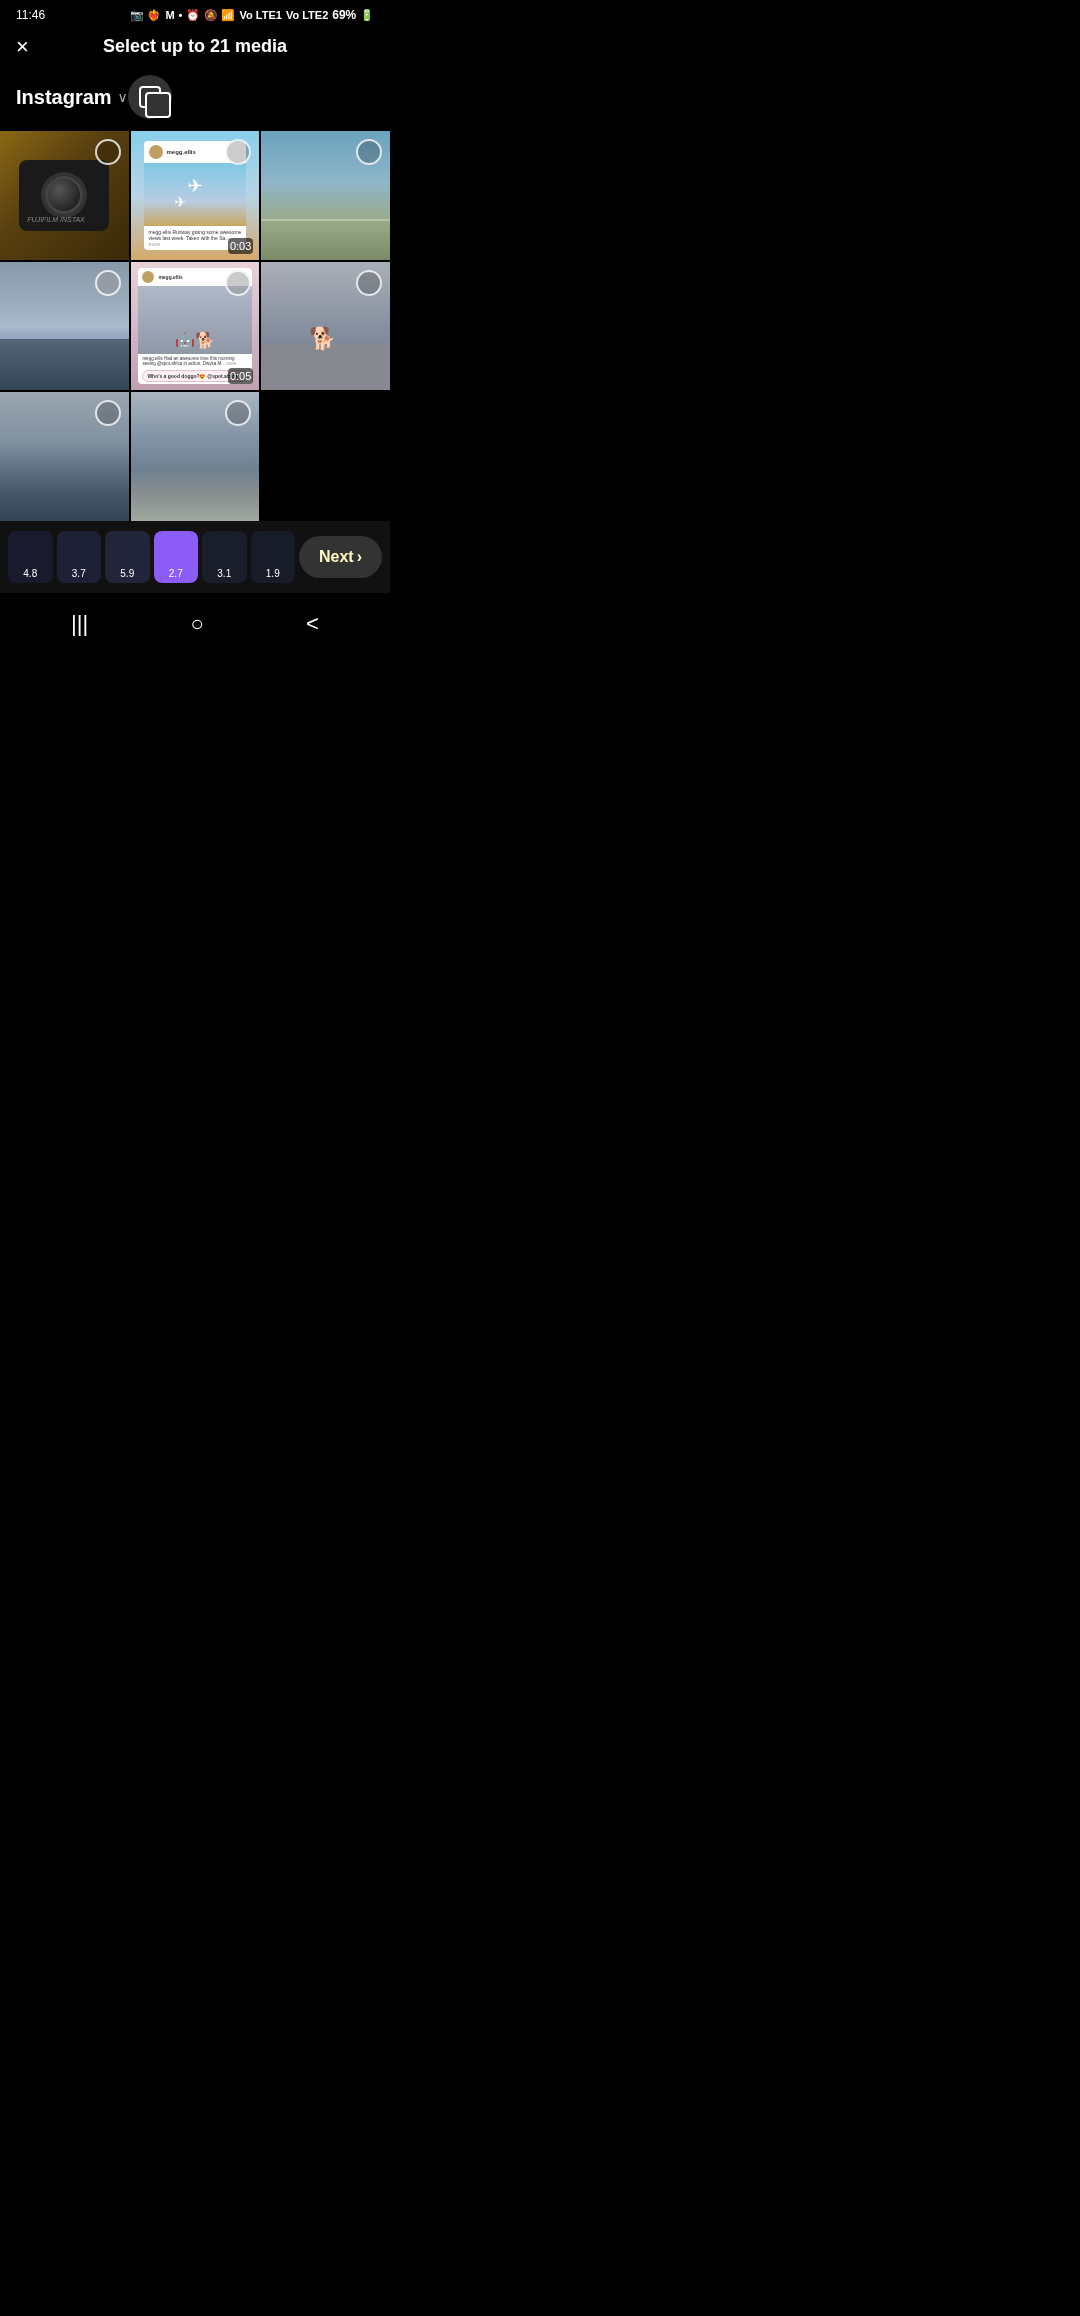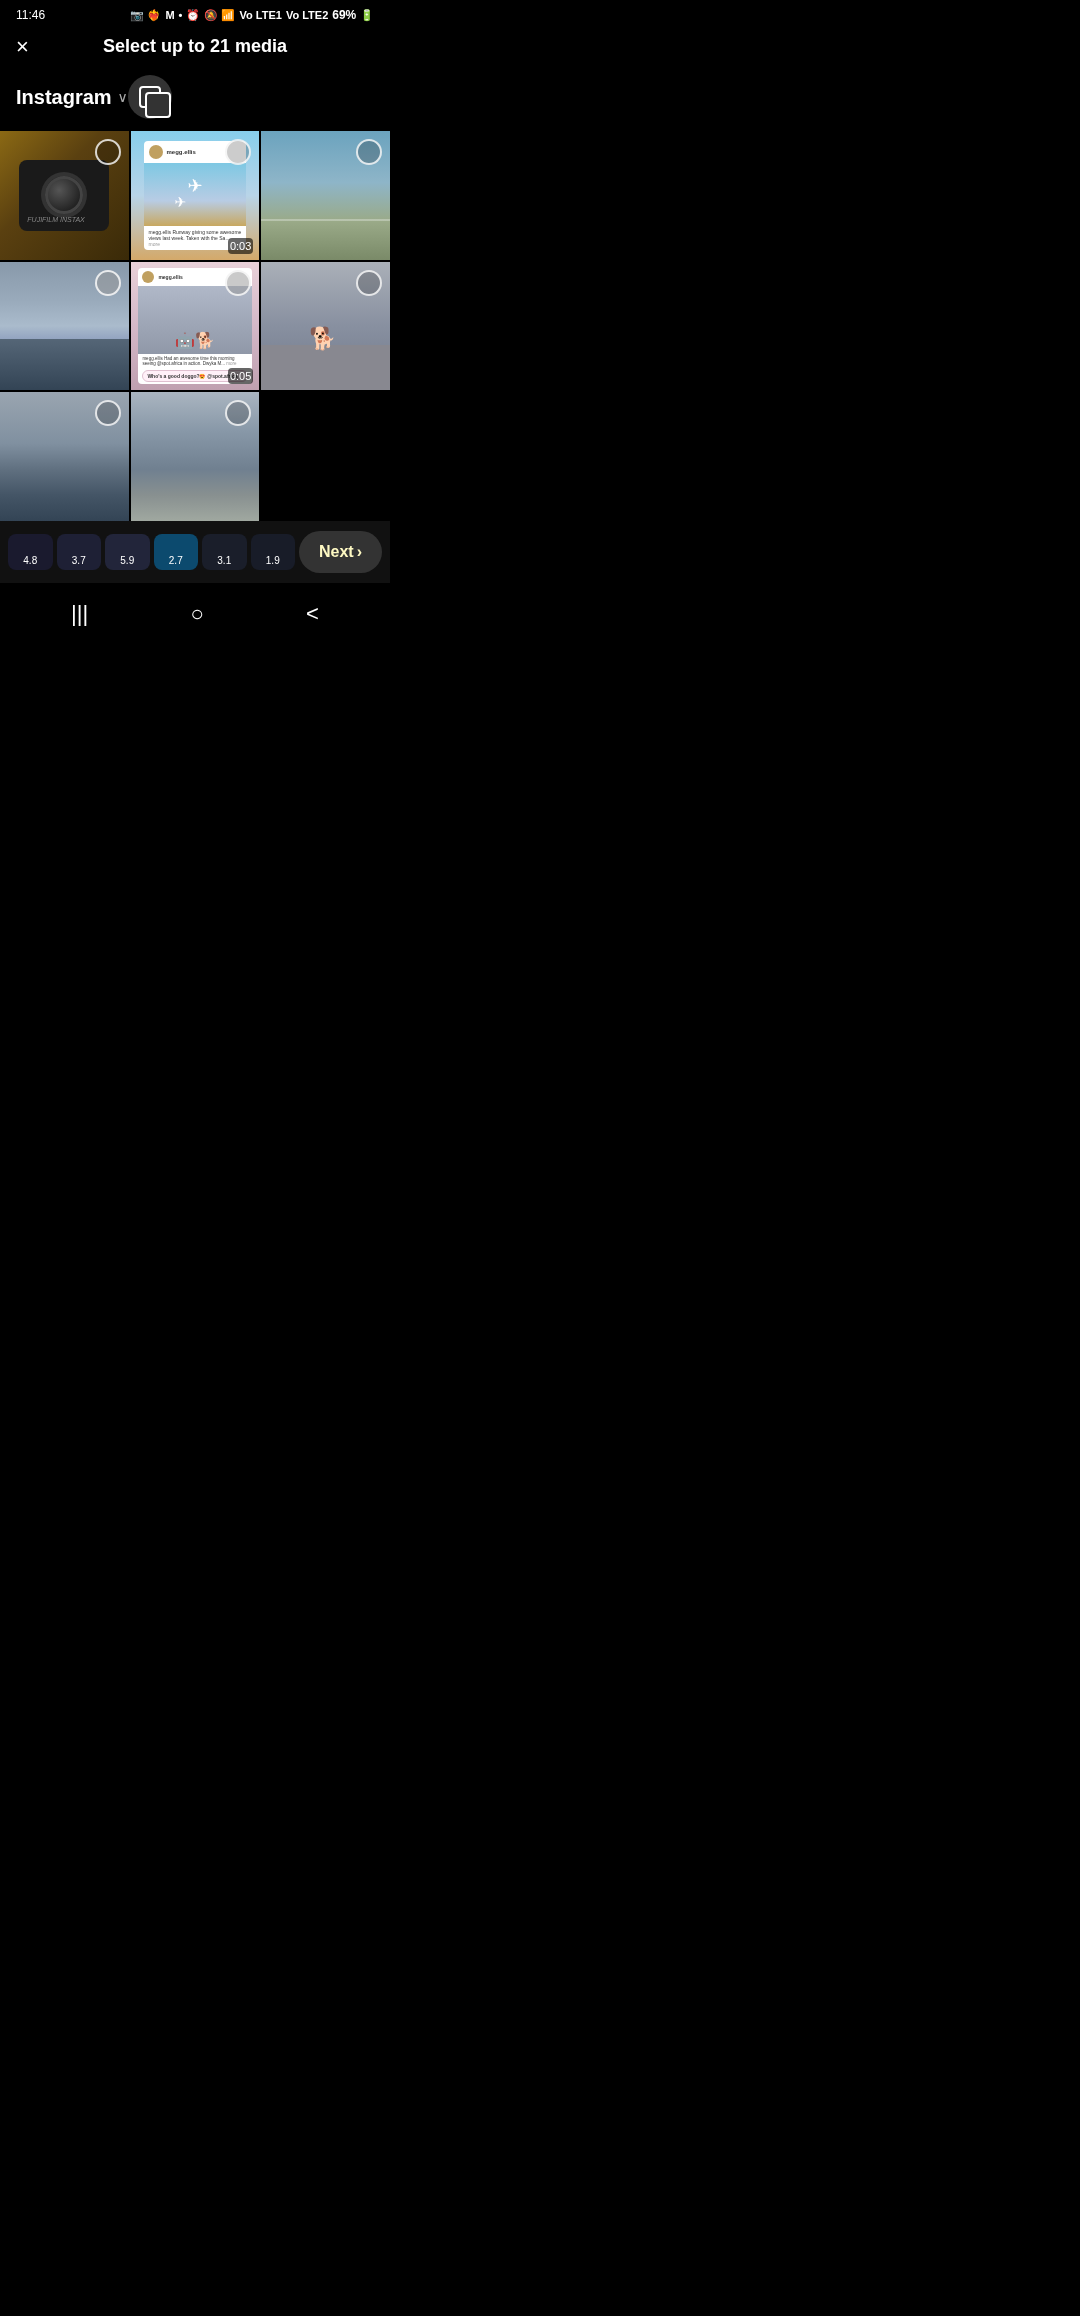--- a/index.html
+++ b/index.html
@@ -396,21 +396,21 @@
     
     .bottom-tray {
       background: #111;
       display: flex;
       align-items: center;
       padding: 10px 8px;
       gap: 4px;
     }
     .tray-thumb {
       flex: 1;
-      height: 36px;
+      height: 52px;
       background: #2a2a2a;
       border-radius: 8px;
       display: flex;
       align-items: flex-end;
       justify-content: center;
       padding-bottom: 4px;
       position: relative;
       overflow: hidden;
     }
     .tray-label {
@@ -580,21 +580,21 @@
 <div class="bottom-tray">
   <div class="tray-thumb" style="background:#1a1a2e;">
     <span class="tray-label">4.8</span>
   </div>
   <div class="tray-thumb" style="background:#1e2035;">
     <span class="tray-label">3.7</span>
   </div>
   <div class="tray-thumb" style="background:#22253a;">
     <span class="tray-label">5.9</span>
   </div>
-  <div class="tray-thumb" style="background:#0c4a6e;">
+  <div class="tray-thumb" style="background:#8b5cf6;">
     <span class="tray-label">2.7</span>
   </div>
   <div class="tray-thumb" style="background:#1a1e2a;">
     <span class="tray-label">3.1</span>
   </div>
   <div class="tray-thumb" style="background:#181c28;">
     <span class="tray-label">1.9</span>
   </div>
   <button class="next-btn">
     <span>Next</span>

